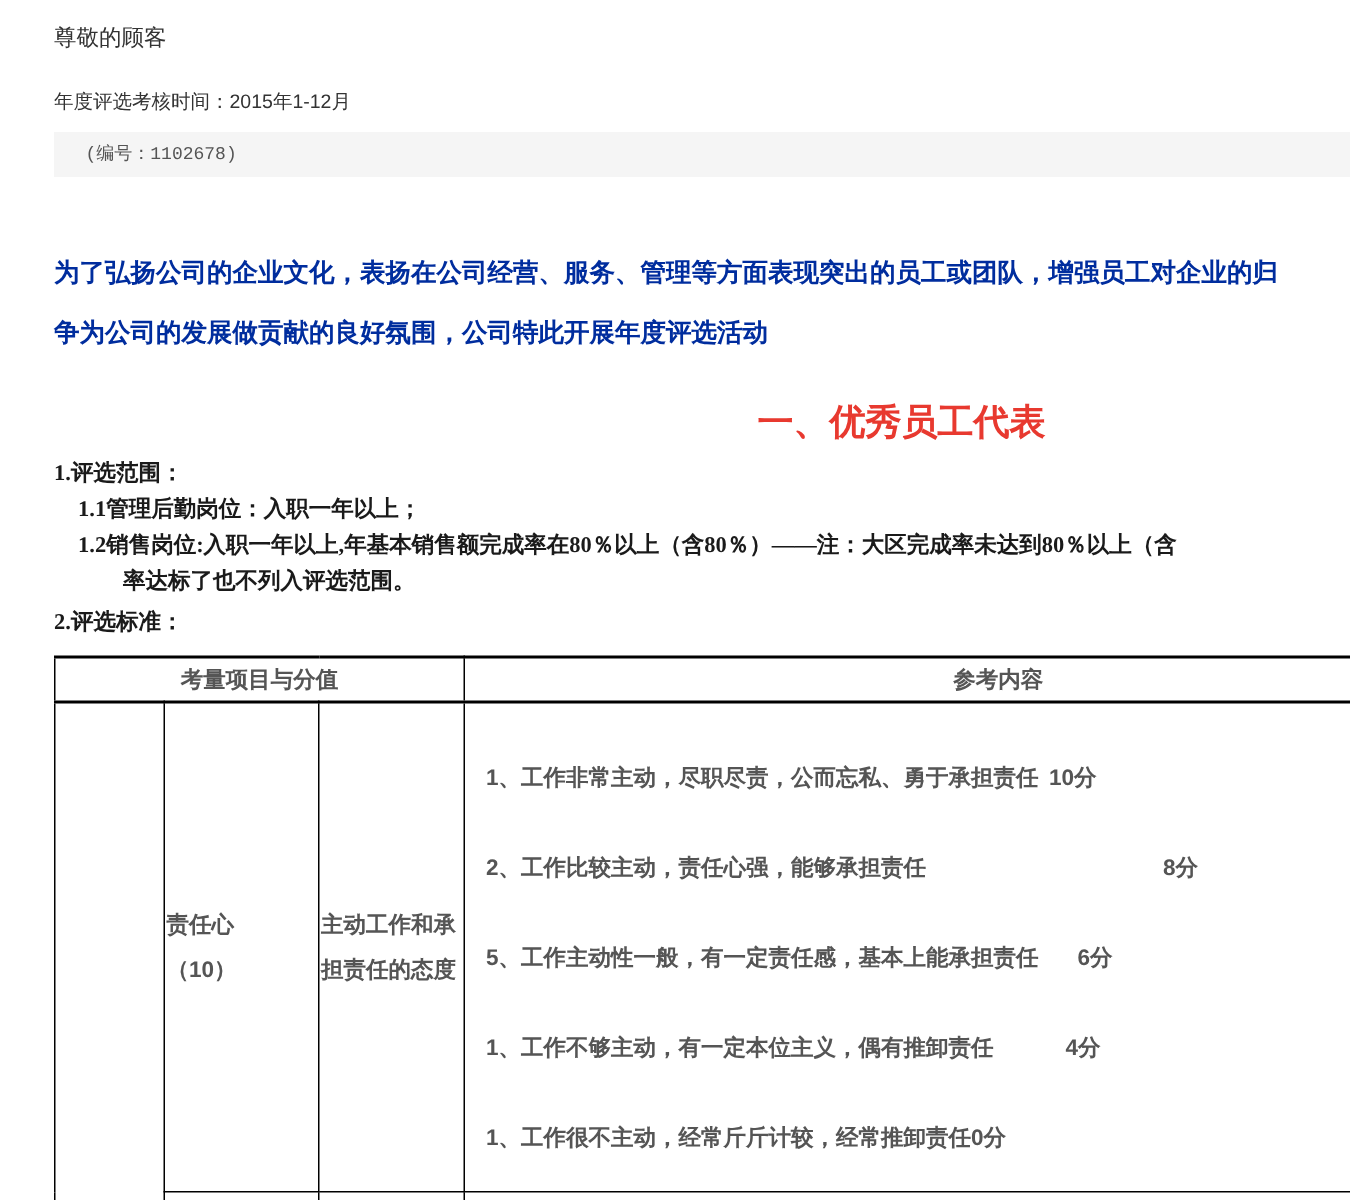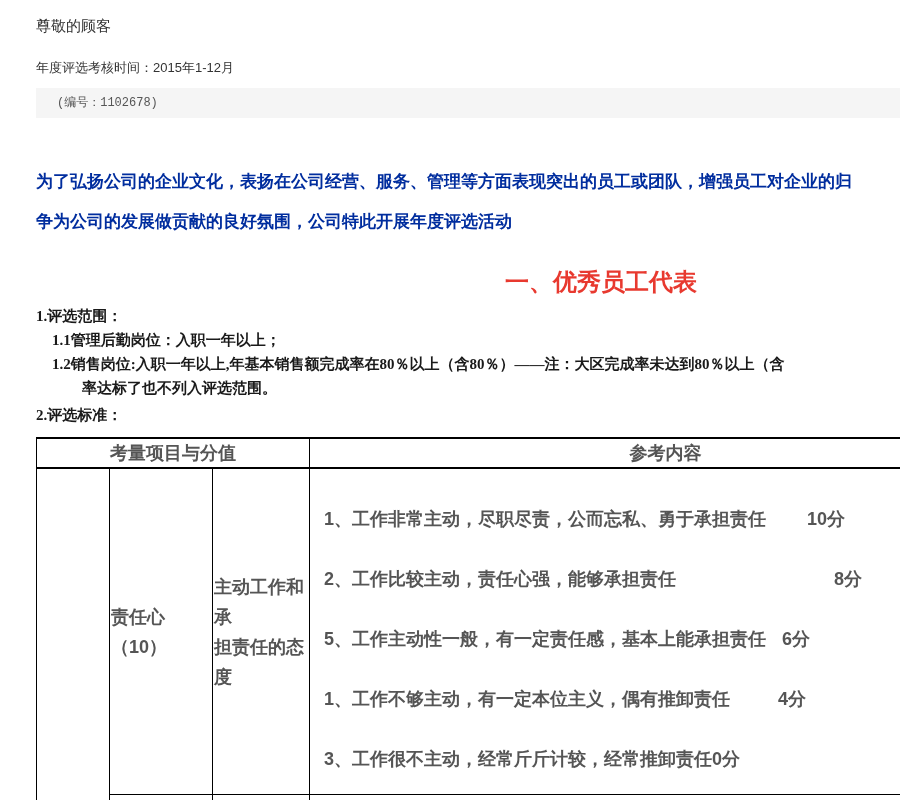--- a/index.html
+++ b/index.html
@@ -75,21 +75,21 @@
     margin-top: 10px;
     width: 985px;
     border-collapse: collapse;
     table-layout: fixed;
   }
   .eval-table, .eval-table td {
     border: 1px solid #000000;
   }
   .eval-table { border-top: 2px solid #000000; }
   .eval-table td {
-    font-size: 18px;
+    font-size: 15px;
     font-weight: bold;
     color: #555555;
     background: #ffffff;
   }
   td.th-cell {
     height: 26px;
     text-align: center;
     vertical-align: middle;
     border-bottom: 2px solid #000000;
   }
@@ -98,23 +98,23 @@
     vertical-align: middle;
     line-height: 30px;
   }
   td.ref-col {
     vertical-align: top;
     padding: 20px 0 0 14px;
     line-height: 60px;
   }
   .crit-line { white-space: nowrap; }
   .crit-line .score { display: inline-block; }
-  .crit-line .score.g1 { margin-left: 41px; }
+  .crit-line .score.g1 { margin-left: 7px; }
   .crit-line .score.g2 { margin-left: 158px; }
-  .crit-line .score.g3 { margin-left: 16px; }
+  .crit-line .score.g3 { margin-left: 26px; }
   .crit-line .score.g4 { margin-left: 48px; }
   .crit-line .score.g5 { }
   tr.row2 td { height: 120px; }
   tr.row1 td { height: 305px; }
 </style>
 </head>
 <body>
 
 <div class="page">
 
@@ -170,21 +170,21 @@
           <div class="crit-line">
             <span>2、工作比较主动，责任心强，能够承担责任</span><span class="score g2">8分</span>
           </div>
           <div class="crit-line">
             <span>5、工作主动性一般，有一定责任感，基本上能承担责任</span><span class="score g3">6分</span>
           </div>
           <div class="crit-line">
             <span>1、工作不够主动，有一定本位主义，偶有推卸责任</span><span class="score g4">4分</span>
           </div>
           <div class="crit-line">
-            <span>3、工作很不主动，经常斤斤计较，经常推卸责任</span><span class="score g5">0分</span>
+            <span>1、工作很不主动，经常斤斤计较，经常推卸责任</span><span class="score g5">0分</span>
           </div>
         </td>
       </tr>
       <tr class="row2">
         <td></td>
         <td></td>
         <td></td>
       </tr>
     </tbody>
   </table>

